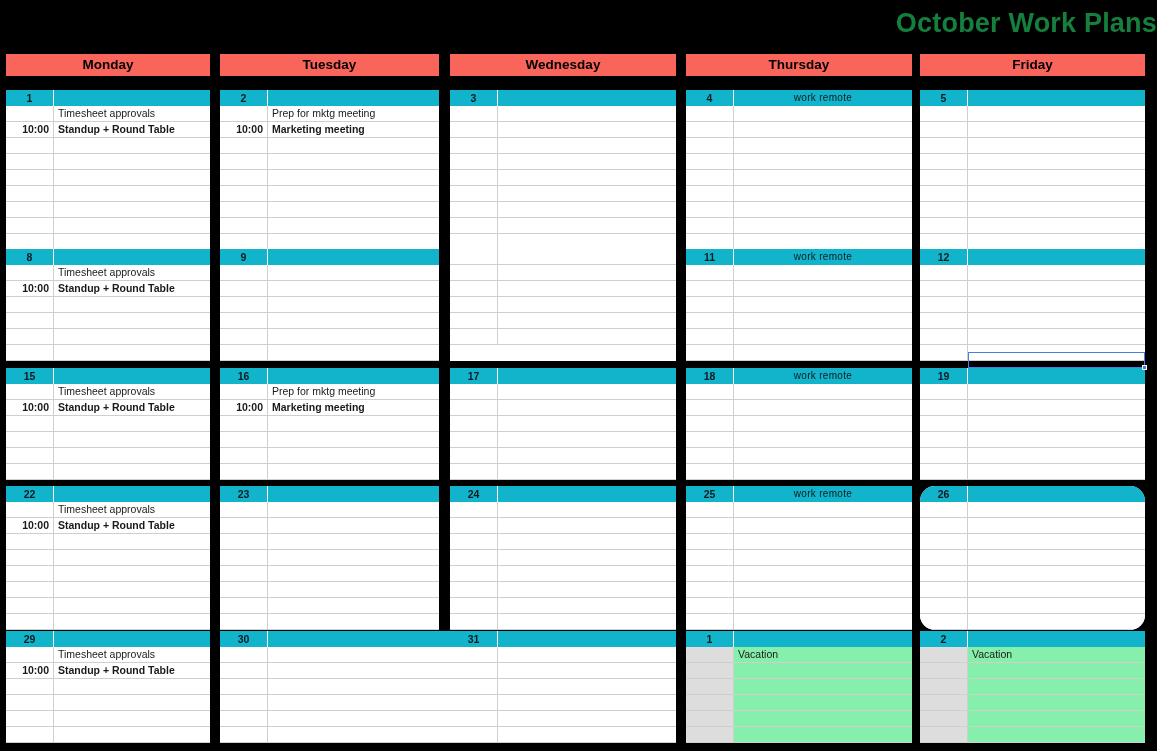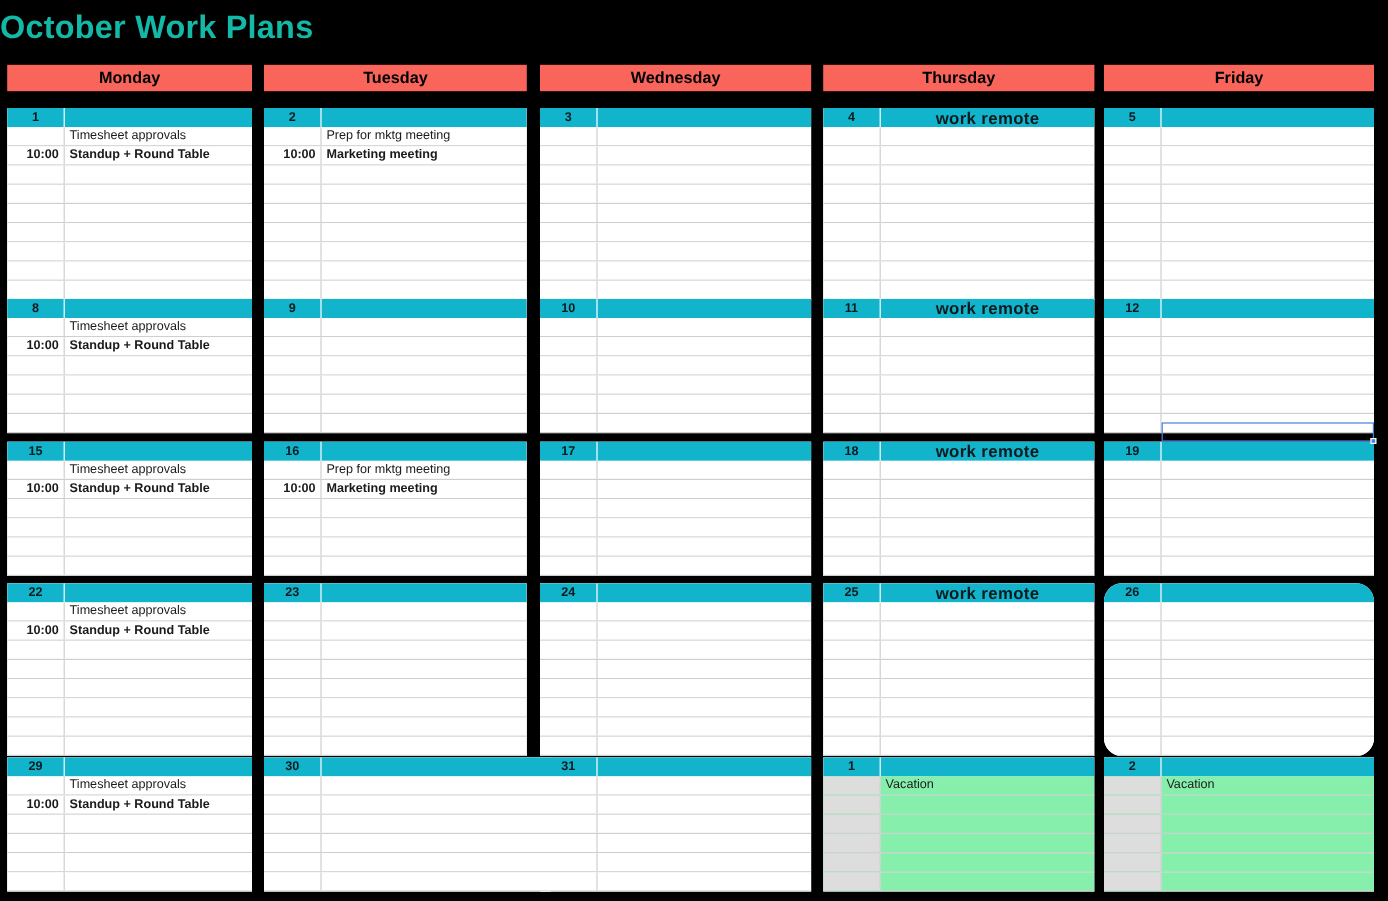--- a/index.html
+++ b/index.html
@@ -16,22 +16,22 @@
     background: #000000;
   }
 
   
   .title {
     position: absolute;
     left: 0; top: 0;
     width: 1157px;
     height: 46px;
     line-height: 46px;
-    text-align: left;
-    color: #14b8a6;
+    text-align: right;
+    color: #15803d;
     font-size: 27px;
     font-weight: bold;
     letter-spacing: 0.2px;
   }
 
   
   .dow-row {
     position: absolute;
     left: 0; top: 54px;
     width: 1157px; height: 24px;
@@ -72,22 +72,22 @@
     text-align: center;
     font-size: 10.5px;
     font-weight: bold;
     color: #0d1b1f;
     line-height: 16px;
     border-right: 1px solid #ffffff;
   }
   .dayhead .daynote {
     flex: 1 1 auto;
     text-align: center;
-    font-size: 14px;
-    font-weight: bold;
+    font-size: 10px;
+    font-weight: normal;
     color: #0d1b1f;
     line-height: 16px;
     letter-spacing: 0.3px;
   }
 
   .rows { display: block; }
   .row {
     display: flex;
     height: 16px;
     border-bottom: 1px solid #cfcfcf;
@@ -429,24 +429,20 @@
               <div class="tcol"></div>
               <div class="ecol"></div>
             </div>
             <div class="row">
               <div class="tcol"></div>
               <div class="ecol"></div>
             </div>
           </div>
         </div>
         <div class="daycell" style="left: 450px; width: 226px; height: 112px;">
-          <div class="dayhead">
-            <div class="daynum">10</div>
-            <div class="daynote"></div>
-          </div>
           <div class="rows">
             <div class="row">
               <div class="tcol"></div>
               <div class="ecol"></div>
             </div>
             <div class="row">
               <div class="tcol"></div>
               <div class="ecol"></div>
             </div>
             <div class="row">

